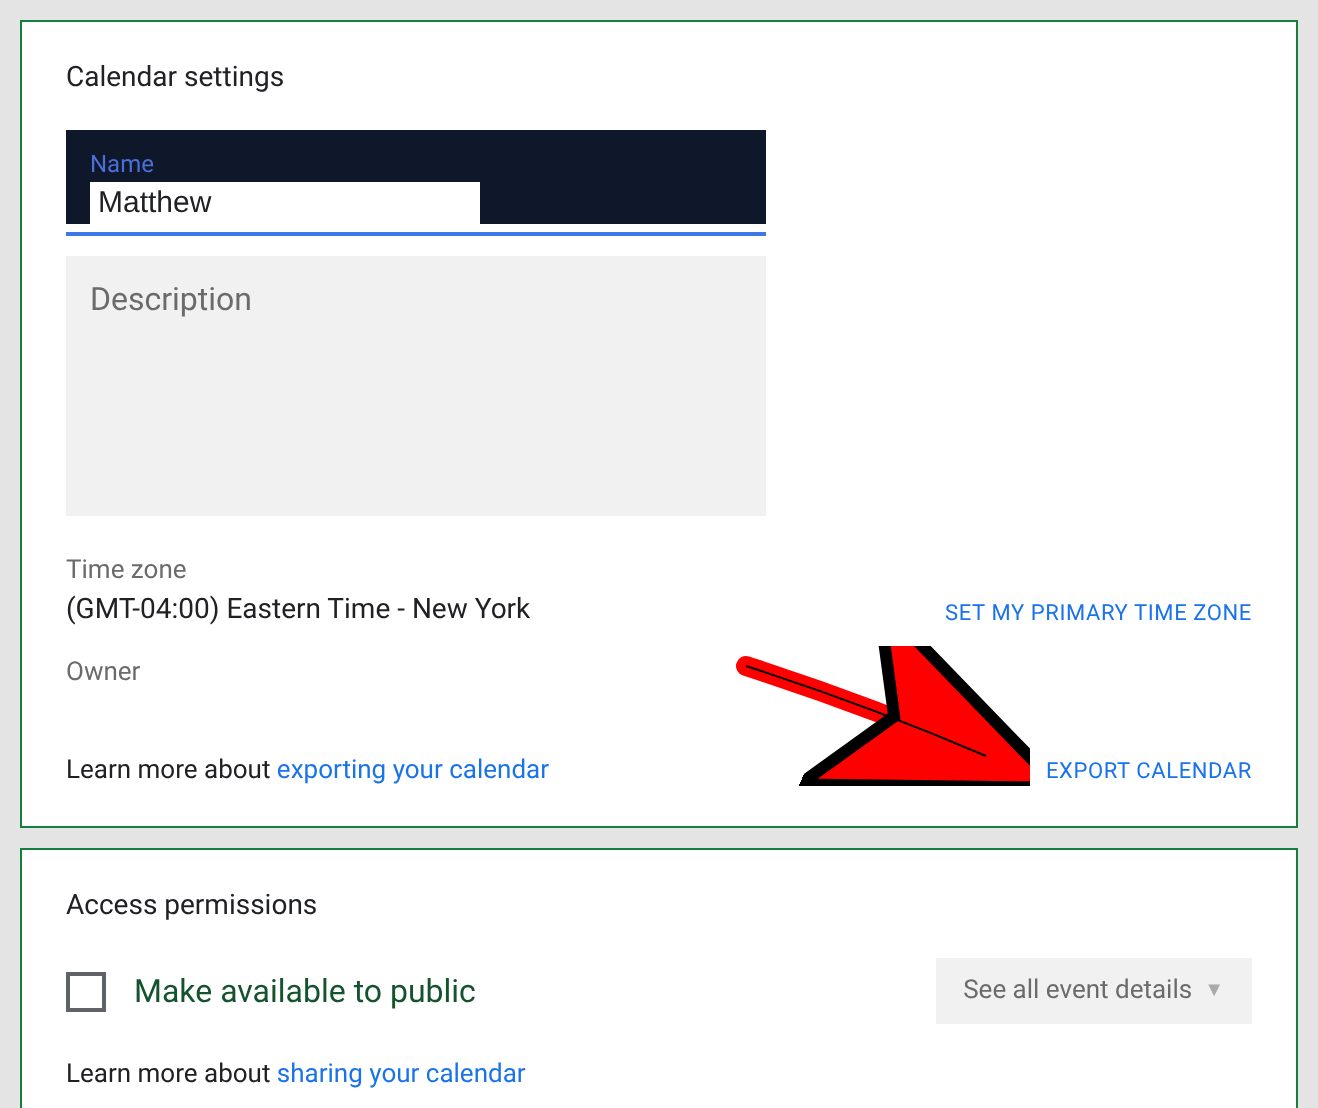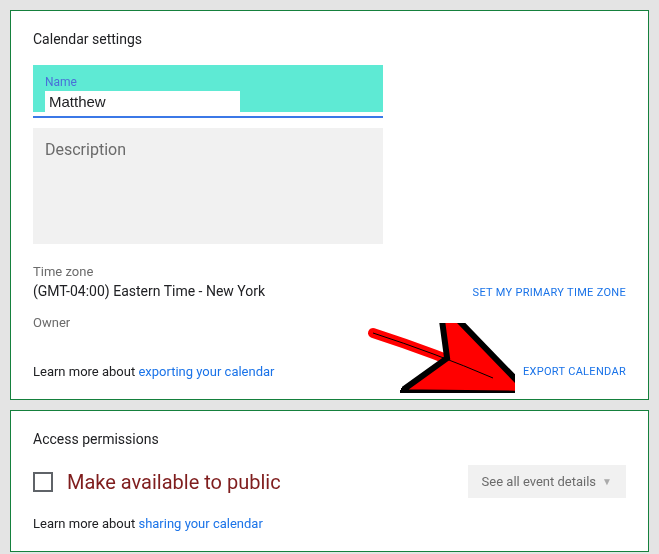--- a/index.html
+++ b/index.html
@@ -15,21 +15,21 @@
       margin: 10px;
       border: 1px solid #15803d;
       padding: 20px 22px;
     }
     .card-title {
       font-size: 14px;
       color: #202124;
       margin-bottom: 18px;
     }
     .field-block {
-      background: #5eead4;
+      background: #0f172a;
       padding: 10px 12px 0 12px;
       width: 350px;
       margin-bottom: 4px;
     }
     .field-label {
       font-size: 12px;
       color: #4a6fd8;
       margin-bottom: 2px;
       display: block;
     }
@@ -43,21 +43,21 @@
     }
     .name-underline {
       height: 2px;
       background: #3b78e7;
       width: 350px;
       margin-bottom: 10px;
     }
     .desc-block {
       background: #f1f1f1;
       width: 350px;
-      height: 116px;
+      height: 130px;
       padding: 12px;
     }
     .desc-placeholder {
       font-size: 16px;
       color: #6b6b6b;
     }
     .tz-row {
       margin-top: 20px;
       display: flex;
       justify-content: space-between;
@@ -111,22 +111,22 @@
       align-items: center;
       gap: 14px;
     }
     .checkbox {
       width: 20px;
       height: 20px;
       border: 2px solid #5f6368;
       cursor: pointer;
     }
     .checkbox-label {
-      font-size: 20px;
-      color: #7f1d1d;
+      font-size: 16px;
+      color: #14532d;
     }
     .details-btn {
       background: #f1f1f1;
       padding: 9px 14px;
       font-size: 13px;
       color: #6b6b6b;
       display: flex;
       align-items: center;
       gap: 6px;
     }

